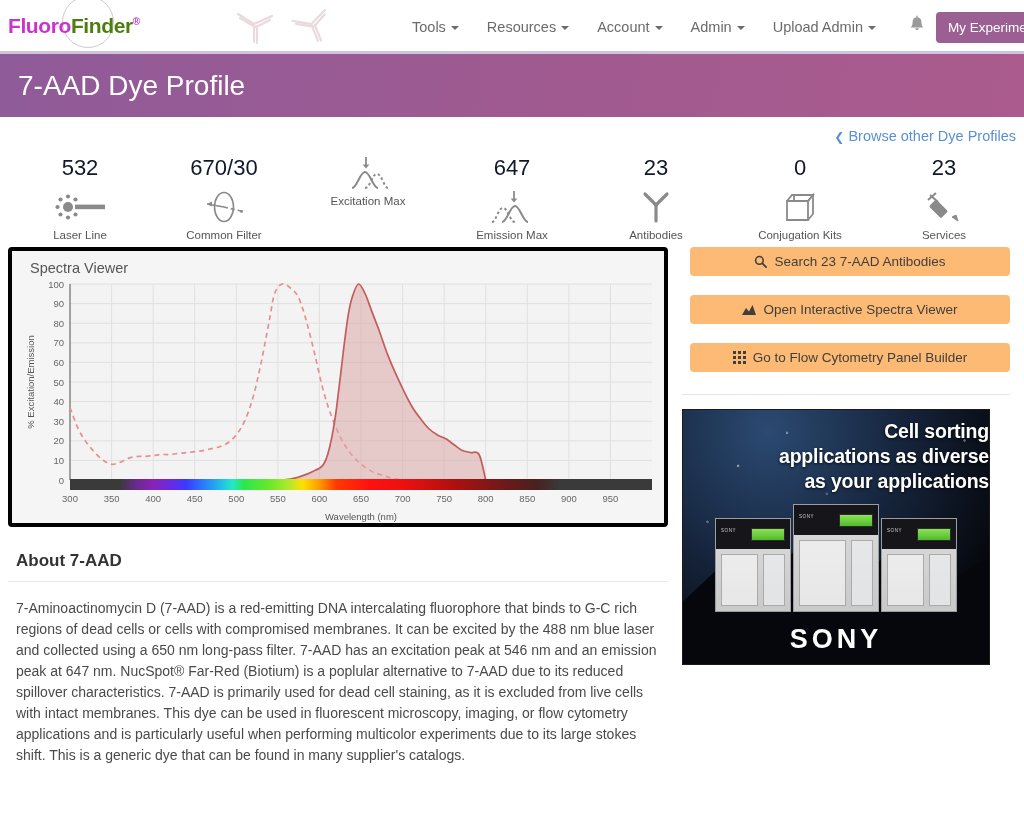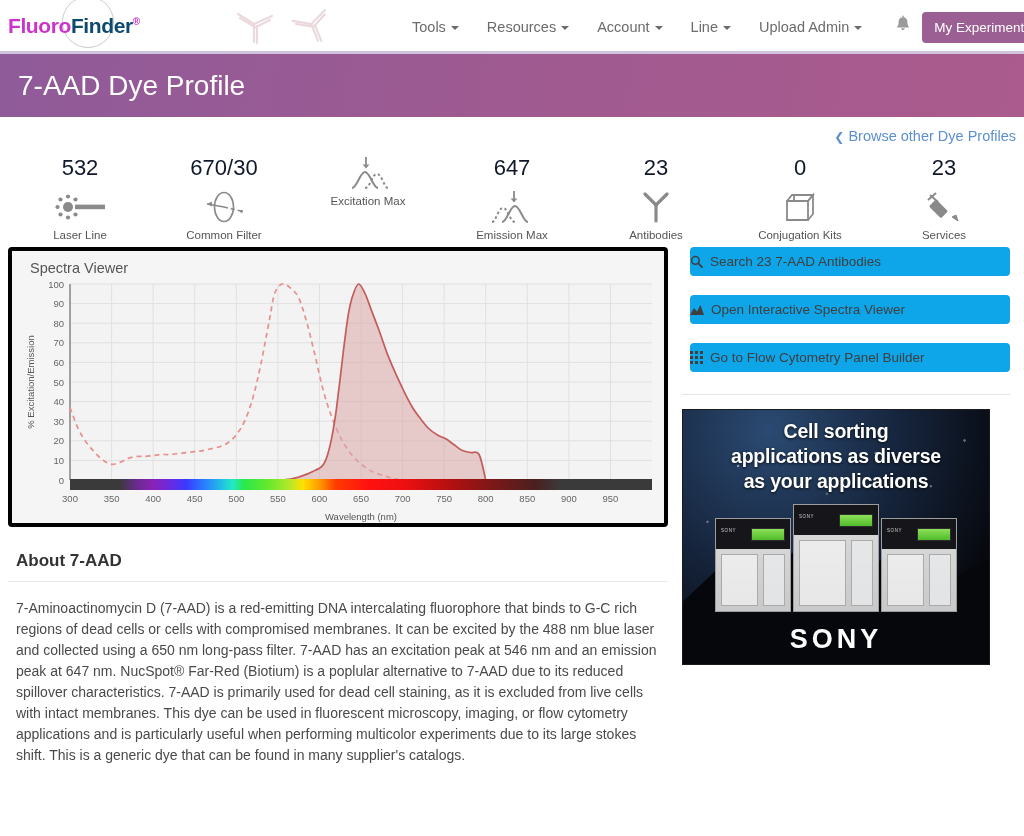--- a/index.html
+++ b/index.html
@@ -36,21 +36,21 @@
   }
   .logo-text {
     position: relative;
     font-size: 21px;
     font-weight: bold;
     letter-spacing: -0.4px;
     white-space: nowrap;
     z-index: 2;
   }
   .logo-fluoro { color: #cc33cc; font-weight: 600; }
-  .logo-finder { color: #0c4a6e; font-weight: 800; text-align: center; }
+  .logo-finder { color: #4d7c0f; font-weight: 800; text-align: center; }
   .logo-reg { color: #cc33cc; font-size: 10px; vertical-align: super; }
 
   .ab-watermarks {
     position: absolute;
     left: 228px; top: 4px;
     width: 110px; height: 46px;
     opacity: 1;
   }
 
   .nav-items {
@@ -195,22 +195,23 @@
     font-size: 14px;
     line-height: 21px;
     color: #4a4a4a;
     margin: 0 2px 0 8px;
   }
 
   
   .side-btn {
     display: flex;
     align-items: center;
+    justify-content: center;
     gap: 7px;
-    background: #0ea5e9;
+    background: #fdba74;
     color: #3f3f3f;
     font-size: 13.5px;
     height: 29px;
     border-radius: 4px;
     margin-bottom: 19px;
     cursor: pointer;
     white-space: nowrap;
     margin-left: 8px;
   }
   .side-hr {
@@ -240,21 +241,21 @@
       radial-gradient(circle at 92% 12%, rgba(255,255,255,.35) 0 1px, transparent 1.6px),
       radial-gradient(circle at 47% 33%, rgba(255,255,255,.25) 0 1px, transparent 1.6px),
       radial-gradient(ellipse at 28% 8%, #2b4a72 0%, #16253d 42%, #07090f 78%);
   }
   .ad-mtn {
     position: absolute; left: 0; bottom: 0; width: 100%; height: 62%;
   }
   .ad-head {
     position: absolute;
     top: 9px; left: 0; right: 0;
-    text-align: center;
+    text-align: right;
     color: #fff;
     font-size: 19.5px;
     font-weight: bold;
     line-height: 25px;
     letter-spacing: -0.2px;
     z-index: 3;
     text-shadow: 0 1px 3px rgba(0,0,0,.8);
   }
   .ad-machines {
     position: absolute;
@@ -342,21 +343,21 @@
       <path d="M12 14 L27 23"></path>
         <path d="M42 16 L28 23"></path>
         <path d="M29 22 L29 39"></path>
     </g>
   </svg>
 
   <div class="nav-items">
     <span class="nav-link"><span>Tools</span><i class="caret"></i></span>
     <span class="nav-link"><span>Resources</span><i class="caret"></i></span>
     <span class="nav-link"><span>Account</span><i class="caret"></i></span>
-    <span class="nav-link"><span>Line</span><i class="caret"></i></span>
+    <span class="nav-link"><span>Admin</span><i class="caret"></i></span>
     <span class="nav-link"><span>Upload Admin</span><i class="caret"></i></span>
 
     <span class="bell">
       <svg width="18" height="20" viewBox="0 0 18 20">
         <path d="M9 2.2c-2.6 0-4.4 2-4.4 4.6 0 3.9-1.3 5-1.9 5.7h12.6c-.6-.7-1.9-1.8-1.9-5.7 0-2.6-1.8-4.6-4.4-4.6z" fill="#9a9a9a"></path>
         <rect x="8.3" y="0.4" width="1.4" height="2.2" rx=".7" fill="#9a9a9a"></rect>
         <path d="M7.2 13.3h3.6c0 1-.8 1.8-1.8 1.8s-1.8-.8-1.8-1.8z" fill="#9a9a9a"></path>
       </svg>
     </span>
 

